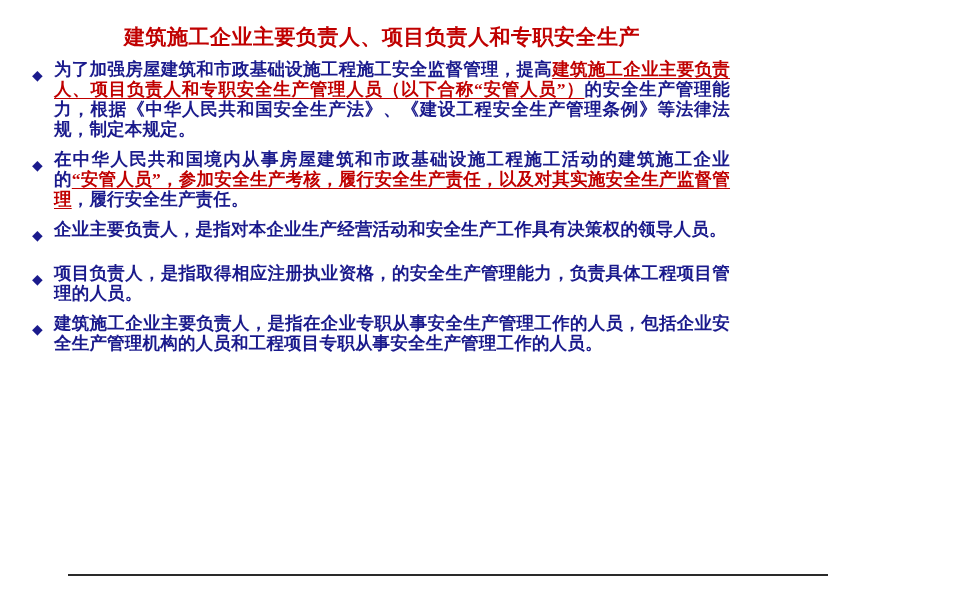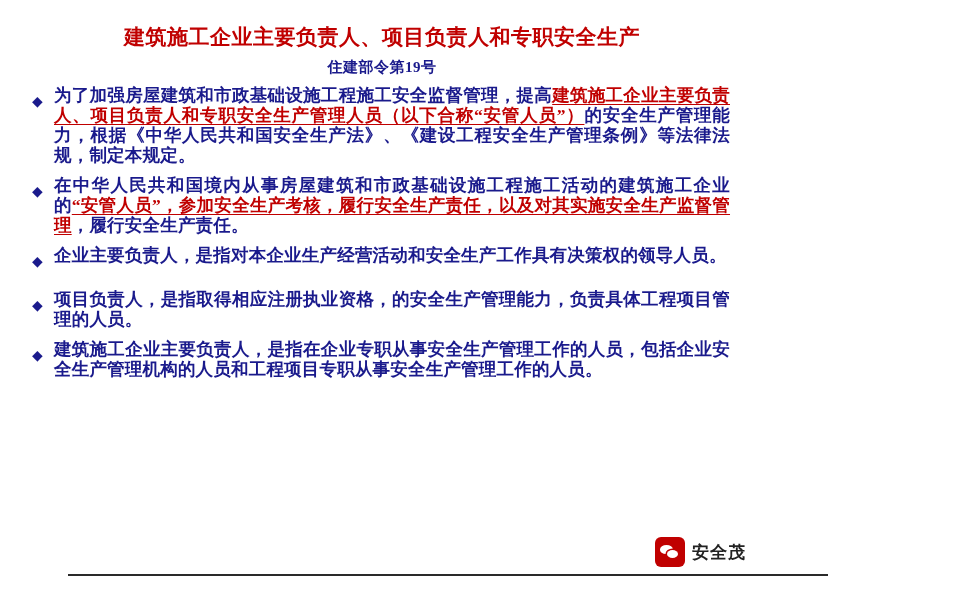--- a/index.html
+++ b/index.html
@@ -129,21 +129,20 @@
     font-family: "Liberation Serif", "DejaVu Serif", serif;
   }
 </style>
 </head>
 <body>
 
 <div class="slide">
 
   <div class="title-block">
     <div class="title-line">建筑施工企业主要负责人、项目负责人和专职安全生产</div>
-    <div class="subtitle">住建部令第19号</div>
   </div>
 
   <div class="content">
 
     <div class="bullet-row">
       <div class="bullet-mark">◆</div>
       <div class="bullet-text">
         <span class="plain">为了加强房屋建筑和市政基础设施工程施工安全监督管理，提高</span><span class="hl">建筑施工企业主要负责人、项目负责人和专职安全生产管理人员（以下合称“安管人员”）</span><span class="plain">的安全生产管理能力，根据《中华人民共和国安全生产法》、《建设工程安全生产管理条例》等法律法规，制定本规定。</span>
       </div>
     </div>
@@ -173,18 +172,14 @@
       <div class="bullet-mark">◆</div>
       <div class="bullet-text">
         <span class="plain">建筑施工企业主要负责人，是指在企业专职从事安全生产管理工作的人员，包括企业安全生产管理机构的人员和工程项目专职从事安全生产管理工作的人员。</span>
       </div>
     </div>
 
   </div>
 
   <div class="footer-rule"></div>
 
-  <div class="wechat-badge">
-    <div class="wechat-logo"></div>
-    <div class="wechat-name">安全茂</div>
-  </div>
 
 </div>
 
 </body></html>

